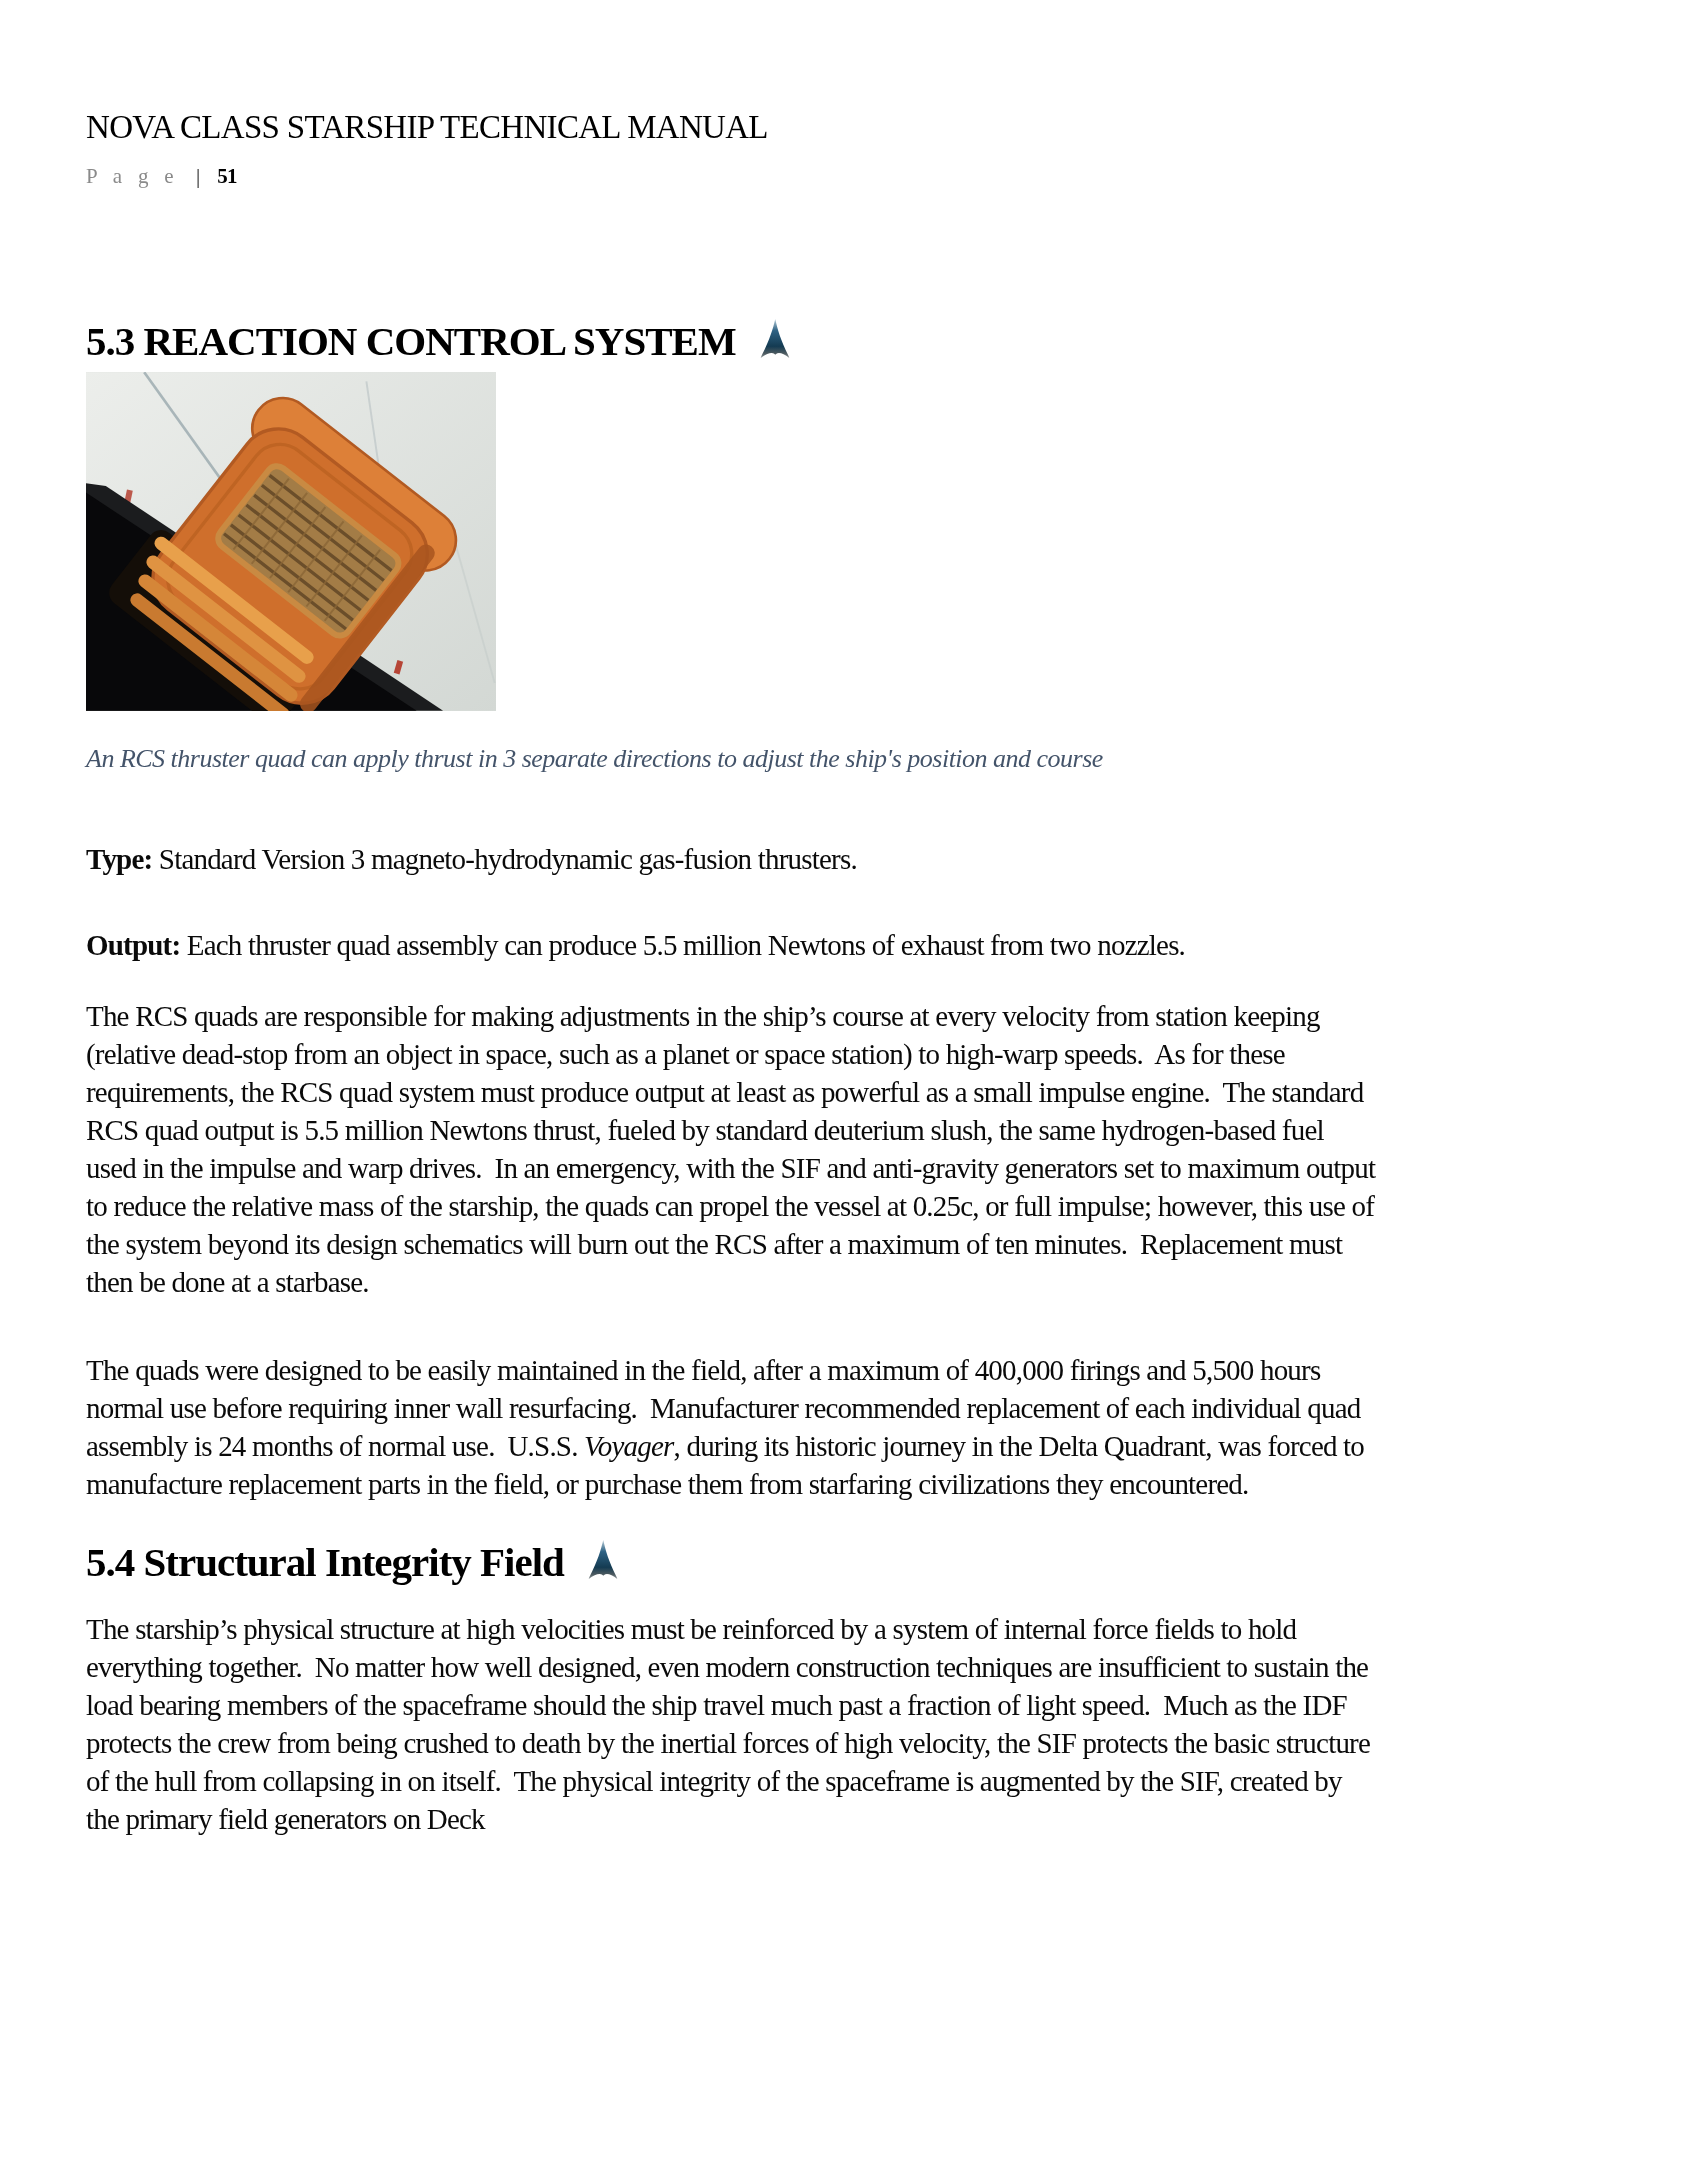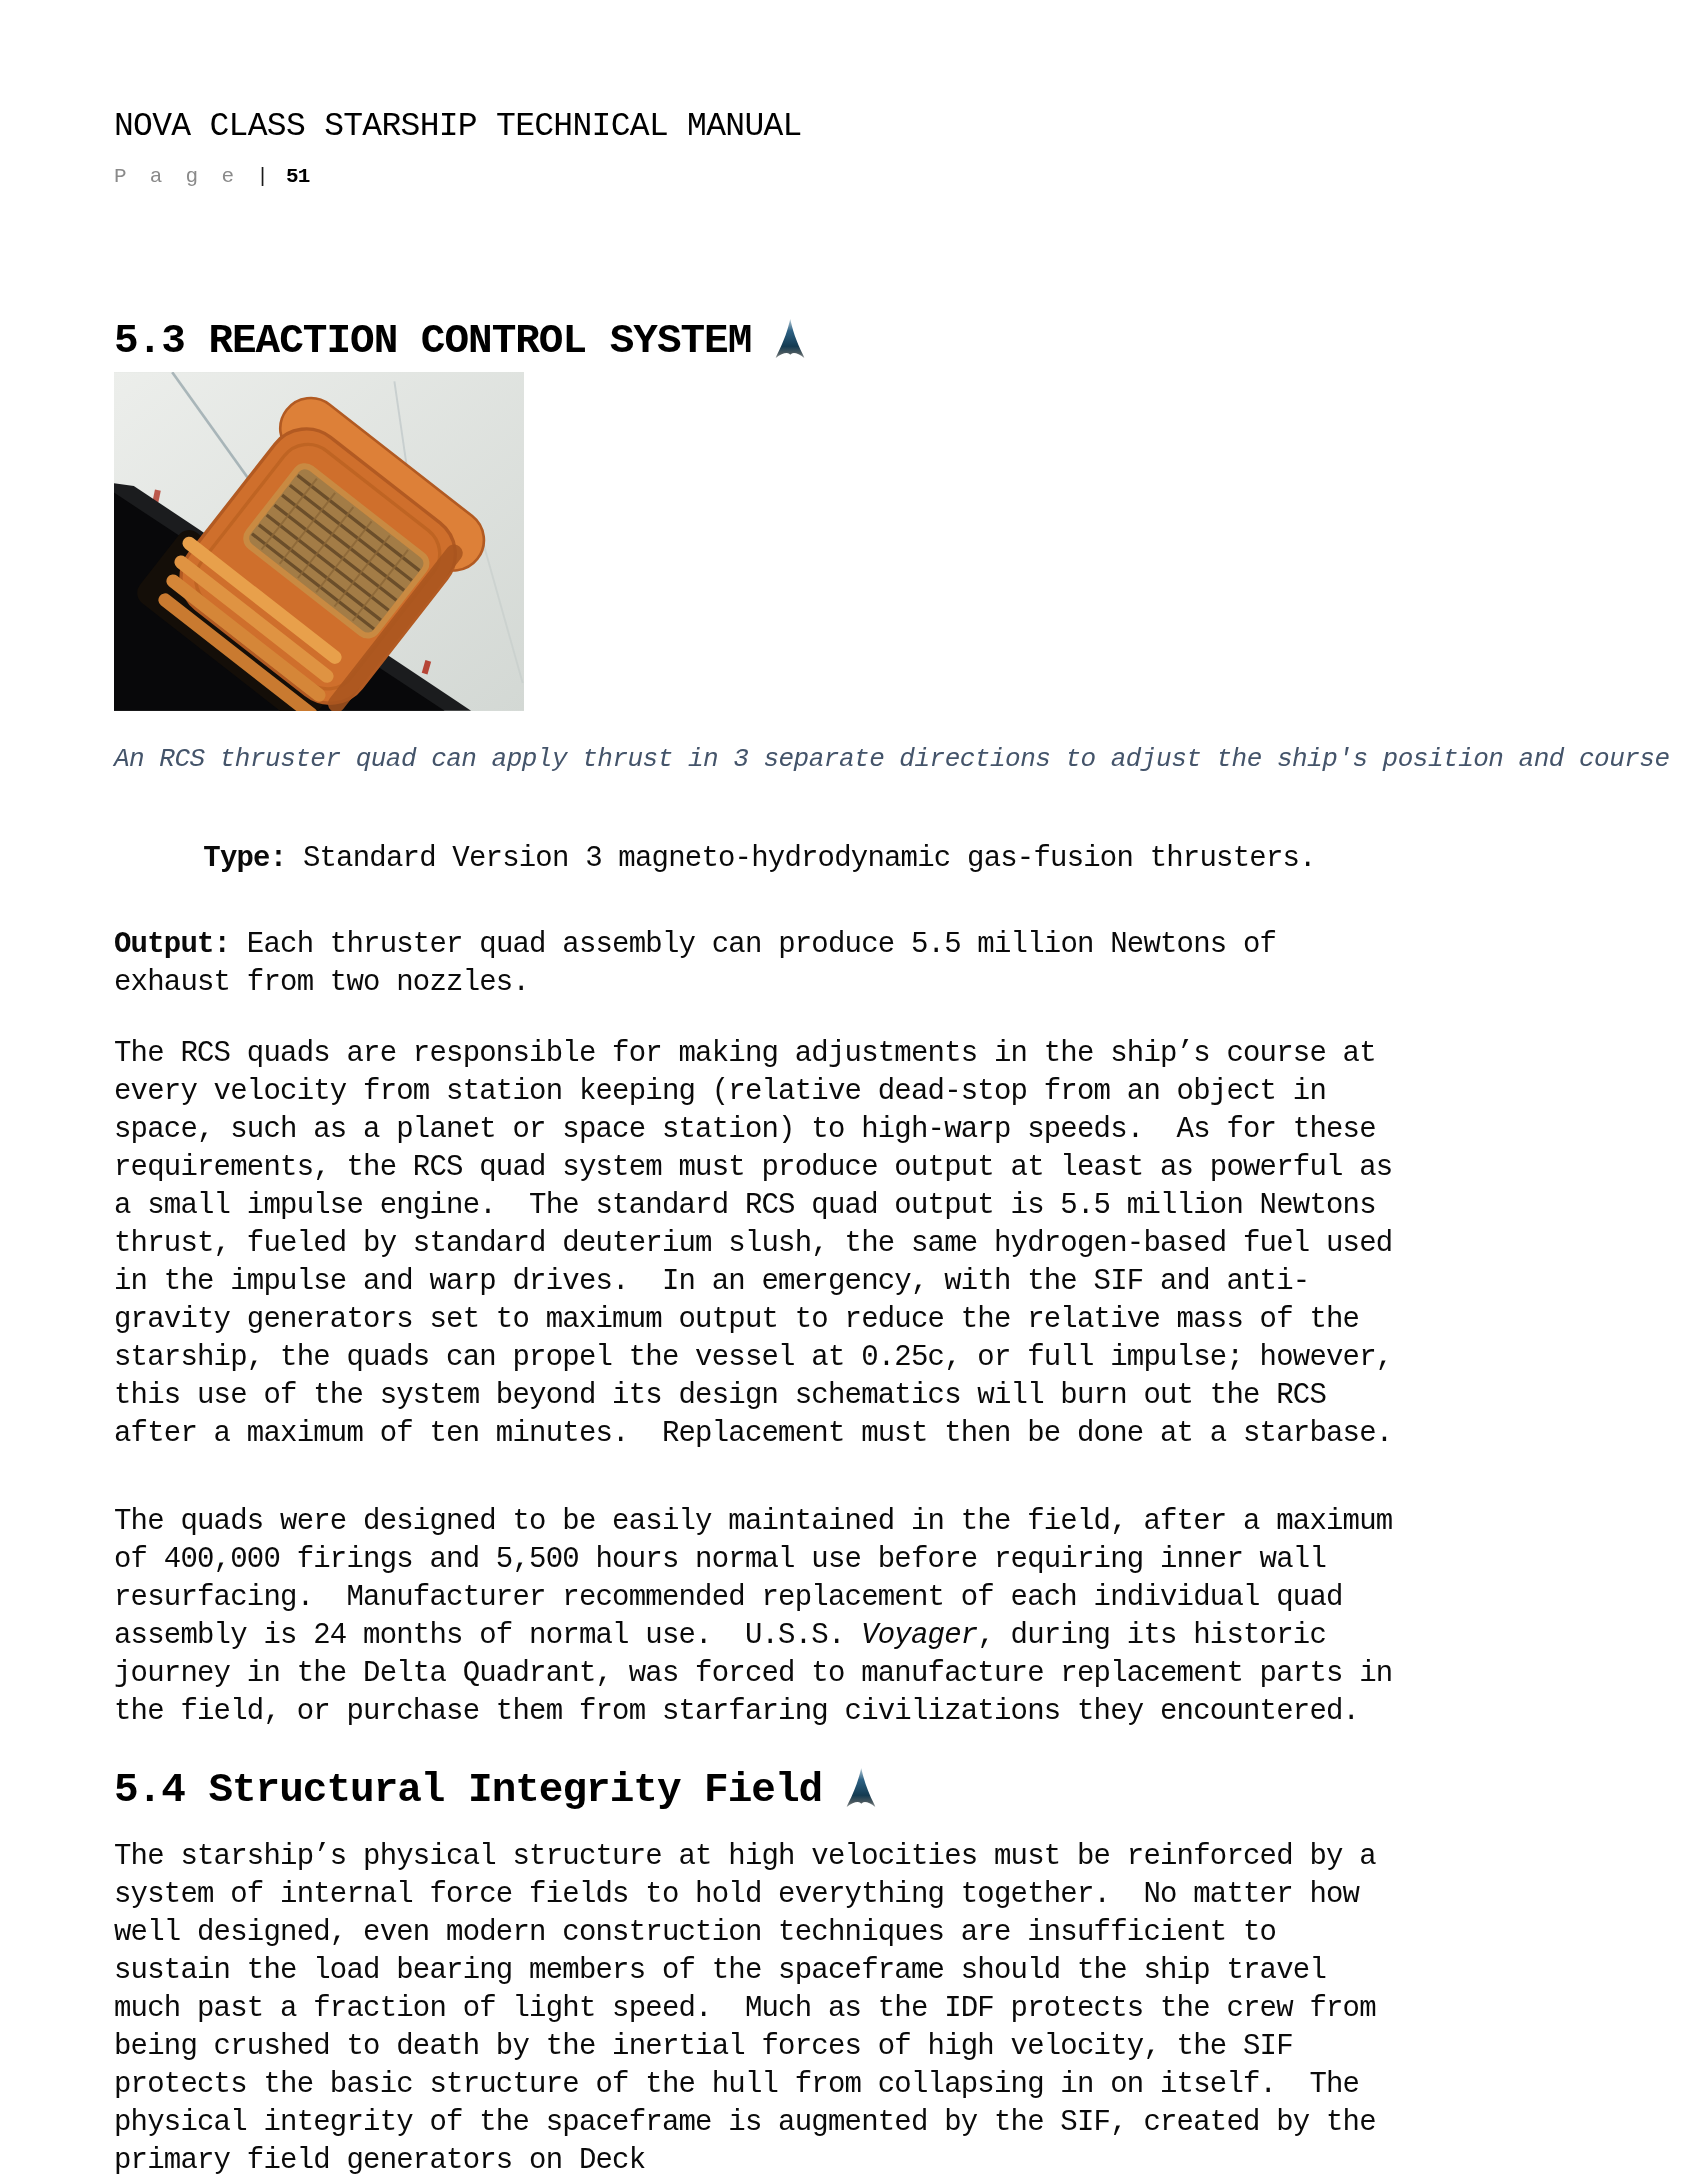--- a/index.html
+++ b/index.html
@@ -1,24 +1,24 @@
 <!DOCTYPE html>
 <html style="font-size:10.6px"><head>
 <meta charset="utf-8">
 <style>
   html, body { margin: 0; padding: 0; background: #ffffff; }
   .page {
     position: relative;
     width: 1687px;
     height: 2183px;
     box-sizing: border-box;
-    padding: 0 197px 0 114px;
+    padding: 0 197px 0 86px;
     background: #ffffff;
     overflow: hidden;
-    font-family: Liberation Mono, monospace;
+    font-family: Liberation Serif, serif;
     color: #0a0a0a;
   }
   .doc-title {
     padding-top: 110px;
     font-size: 33px;
     line-height: 34px;
     letter-spacing: -0.7px;
     color: #000000;
     white-space: nowrap;
   }
@@ -68,21 +68,21 @@
 
   .body-text {
     margin: 0;
     max-width: 1291px;
     font-size: 29px;
     line-height: 38px;
     letter-spacing: -0.8px;
     color: #0a0a0a;
   }
   .body-text b { font-weight: 700; }
-  .spec-type   { margin-top: 66px; text-align: center; }
+  .spec-type   { margin-top: 66px; }
   .spec-output { margin-top: 48px; }
   .para-rcs    { margin-top: 33px; }
   .para-quads  { margin-top: 50px; }
   .para-sif    { margin-top: 26px; }
 </style>
 </head>
 <body>
 
 <div class="page">
 

